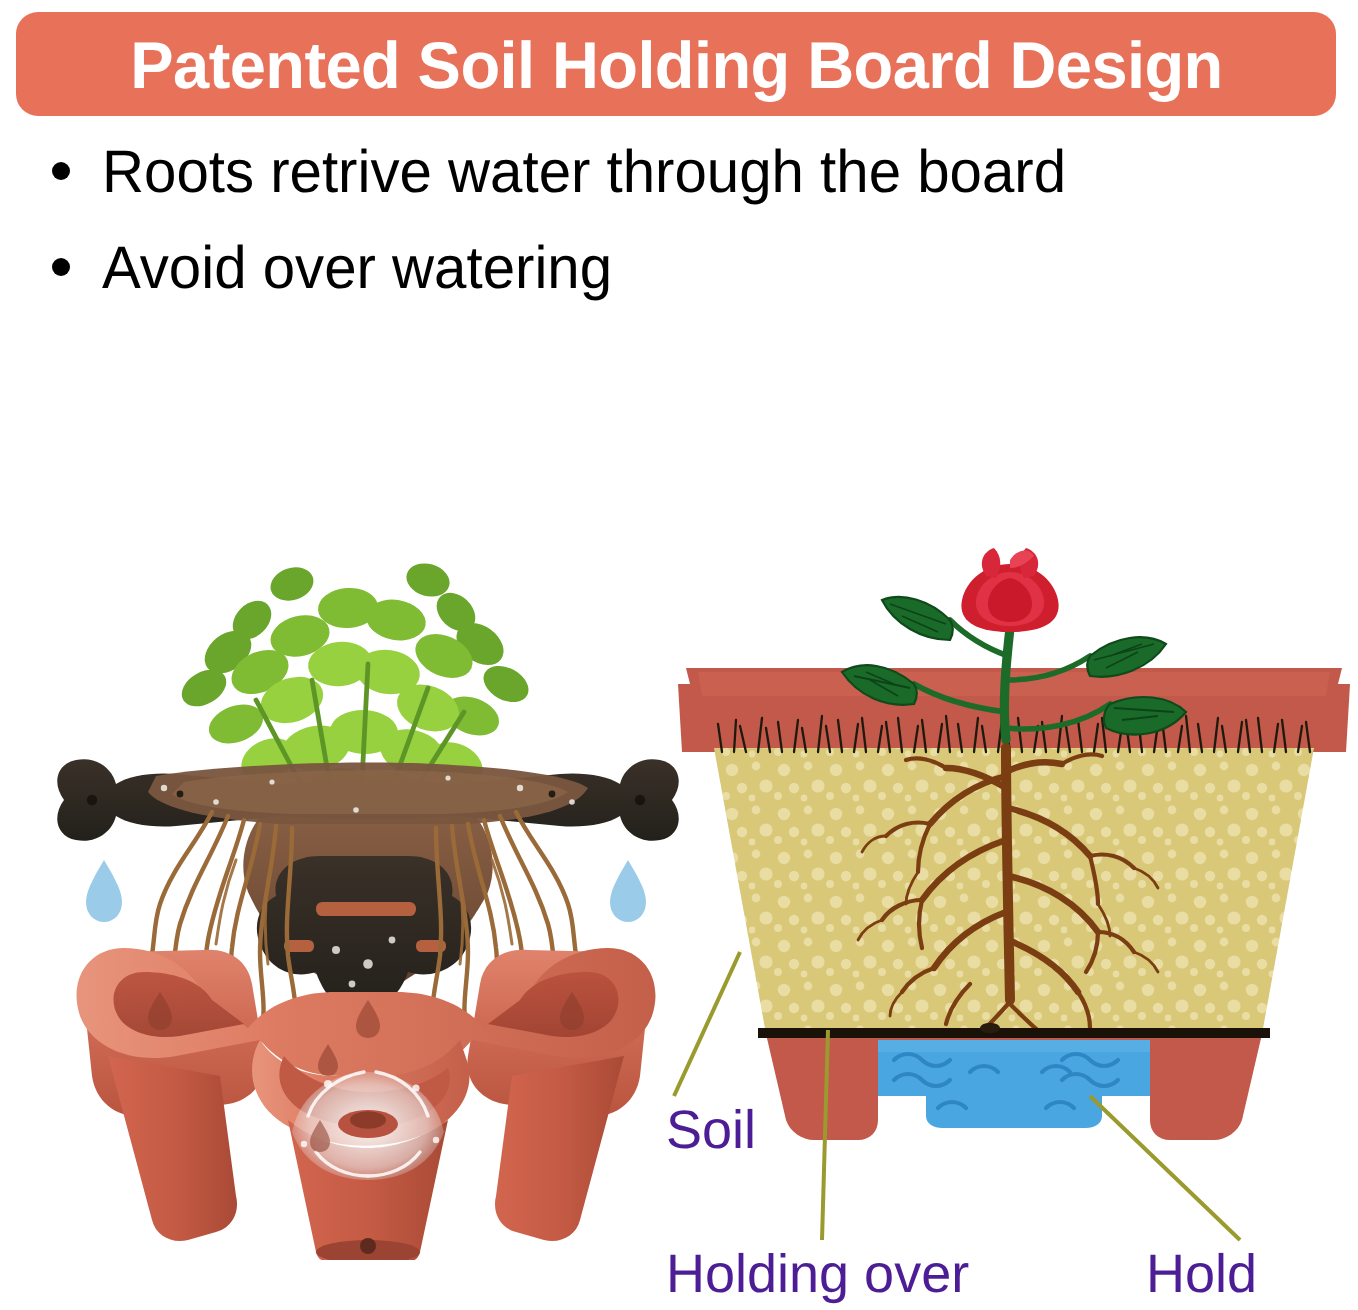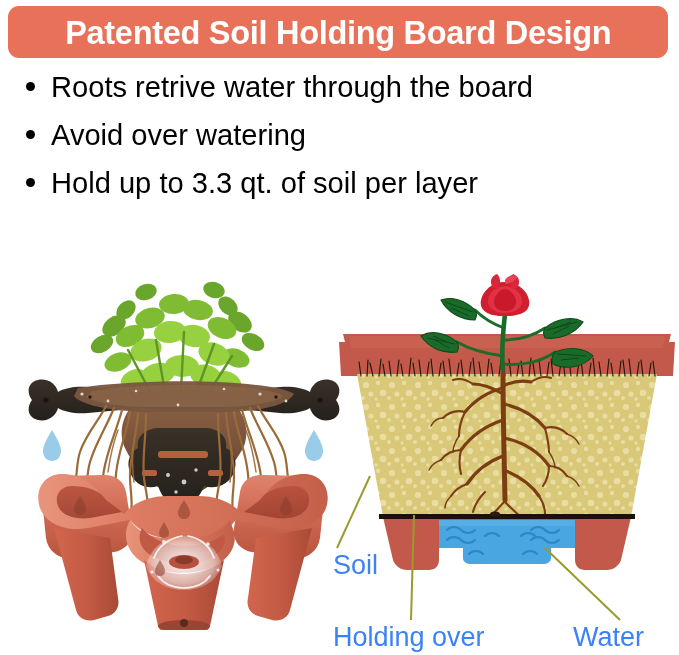--- a/index.html
+++ b/index.html
@@ -95,21 +95,21 @@
     left: 335px;
     top: 0px;
     width: 344px;
     height: 310px;
   }
 
   
   .callout-label {
     position: absolute;
     font-size: 27px;
-    color: #3b82f6;
+    color: #4c1d95;
     white-space: nowrap;
     line-height: 1;
   }
   #label-soil   { left: 333px; top: 552px; }
   #label-board  { left: 333px; top: 624px; }
   #label-water  { left: 573px; top: 624px; }
 
   #leader-lines {
     position: absolute;
     left: 0;
@@ -129,24 +129,20 @@
   </div>
 
   <div id="bullet-list">
     <div class="bullet-row">
       <span class="bullet-dot"></span>
       <span class="bullet-text">Roots retrive water through the board</span>
     </div>
     <div class="bullet-row">
       <span class="bullet-dot"></span>
       <span class="bullet-text">Avoid over watering</span>
-    </div>
-    <div class="bullet-row">
-      <span class="bullet-dot"></span>
-      <span class="bullet-text">Hold up to 3.3 qt. of soil per layer</span>
     </div>
   </div>
 
   <div id="artwork">
 
     <div id="left-photo">
       <svg width="330" height="360" viewBox="0 0 330 360" xmlns="http://www.w3.org/2000/svg">
         <defs>
           <linearGradient id="potOuter" x1="0" y1="0" x2="0" y2="1">
             <stop offset="0%" stop-color="#e0836c"></stop>
@@ -543,15 +539,15 @@
   </div>
 
   <svg id="leader-lines">
     <line x1="370" y1="476" x2="337" y2="548" stroke="#9a9a2e" stroke-width="2"></line>
     <line x1="414" y1="515" x2="411" y2="620" stroke="#9a9a2e" stroke-width="2"></line>
     <line x1="545" y1="548" x2="620" y2="620" stroke="#9a9a2e" stroke-width="2"></line>
   </svg>
 
   <div class="callout-label" id="label-soil">Soil</div>
   <div class="callout-label" id="label-board">Holding over</div>
-  <div class="callout-label" id="label-water">Water</div>
+  <div class="callout-label" id="label-water">Hold</div>
 
 </div>
 
 </body></html>

